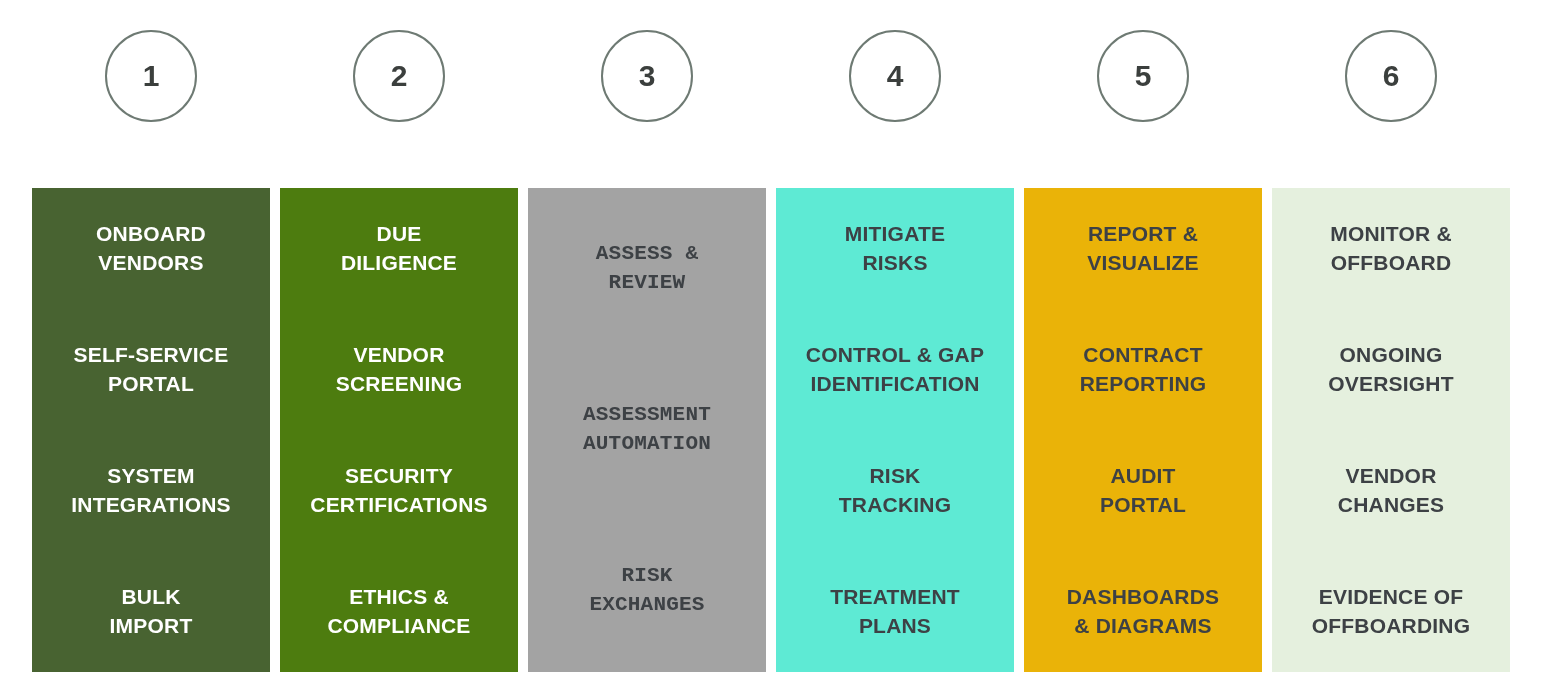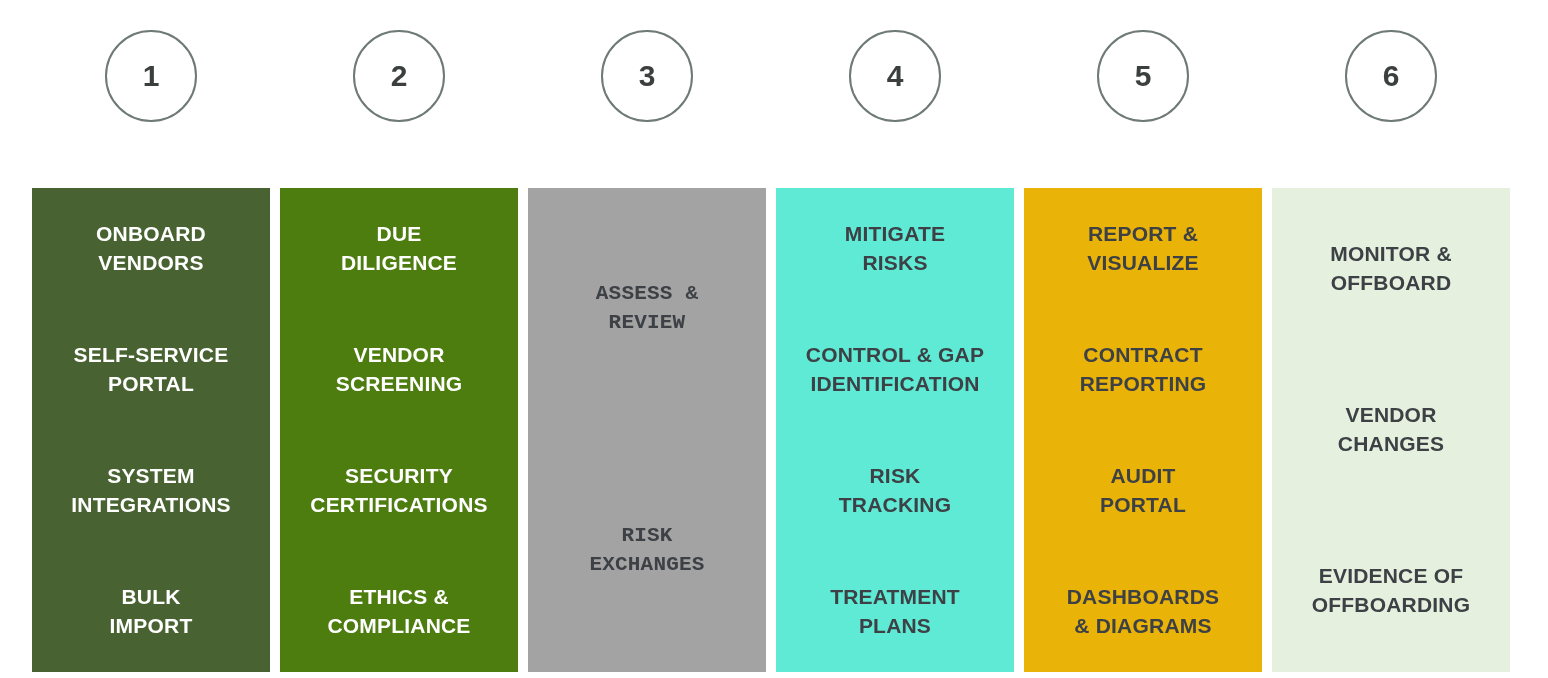--- a/index.html
+++ b/index.html
@@ -91,20 +91,22 @@
         <div class="cell">ETHICS &amp;
 COMPLIANCE</div>
       </div>
     </div>
 
     <div class="step-col">
       <div class="badge" style="border-color: rgb(110, 122, 115); color: rgb(59, 63, 61); background-color: rgb(255, 255, 255);">3</div>
       <div class="box" style="background-color: #a3a3a3; color: rgb(61, 65, 69); font-family: Liberation Mono, monospace;">
         <div class="cell">ASSESS &amp;
 REVIEW</div>
+        <div class="cell">ASSESSMENT
+AUTOMATION</div>
         <div class="cell">RISK
 EXCHANGES</div>
       </div>
     </div>
 
     <div class="step-col">
       <div class="badge" style="border-color: rgb(110, 122, 115); color: rgb(59, 63, 61); background-color: rgb(255, 255, 255);">4</div>
       <div class="box" style="background-color: #5eead4; color: rgb(61, 65, 69);">
         <div class="cell">MITIGATE
 RISKS</div>
@@ -129,20 +131,22 @@
         <div class="cell">DASHBOARDS
 &amp; DIAGRAMS</div>
       </div>
     </div>
 
     <div class="step-col">
       <div class="badge" style="border-color: rgb(110, 122, 115); color: rgb(59, 63, 61); background-color: rgb(255, 255, 255);">6</div>
       <div class="box" style="background-color: rgb(229, 240, 222); color: rgb(61, 65, 69);">
         <div class="cell">MONITOR &amp;
 OFFBOARD</div>
+        <div class="cell">ONGOING
+OVERSIGHT</div>
         <div class="cell">VENDOR
 CHANGES</div>
         <div class="cell">EVIDENCE OF
 OFFBOARDING</div>
       </div>
     </div>
 
   </div>
 </div>
 

